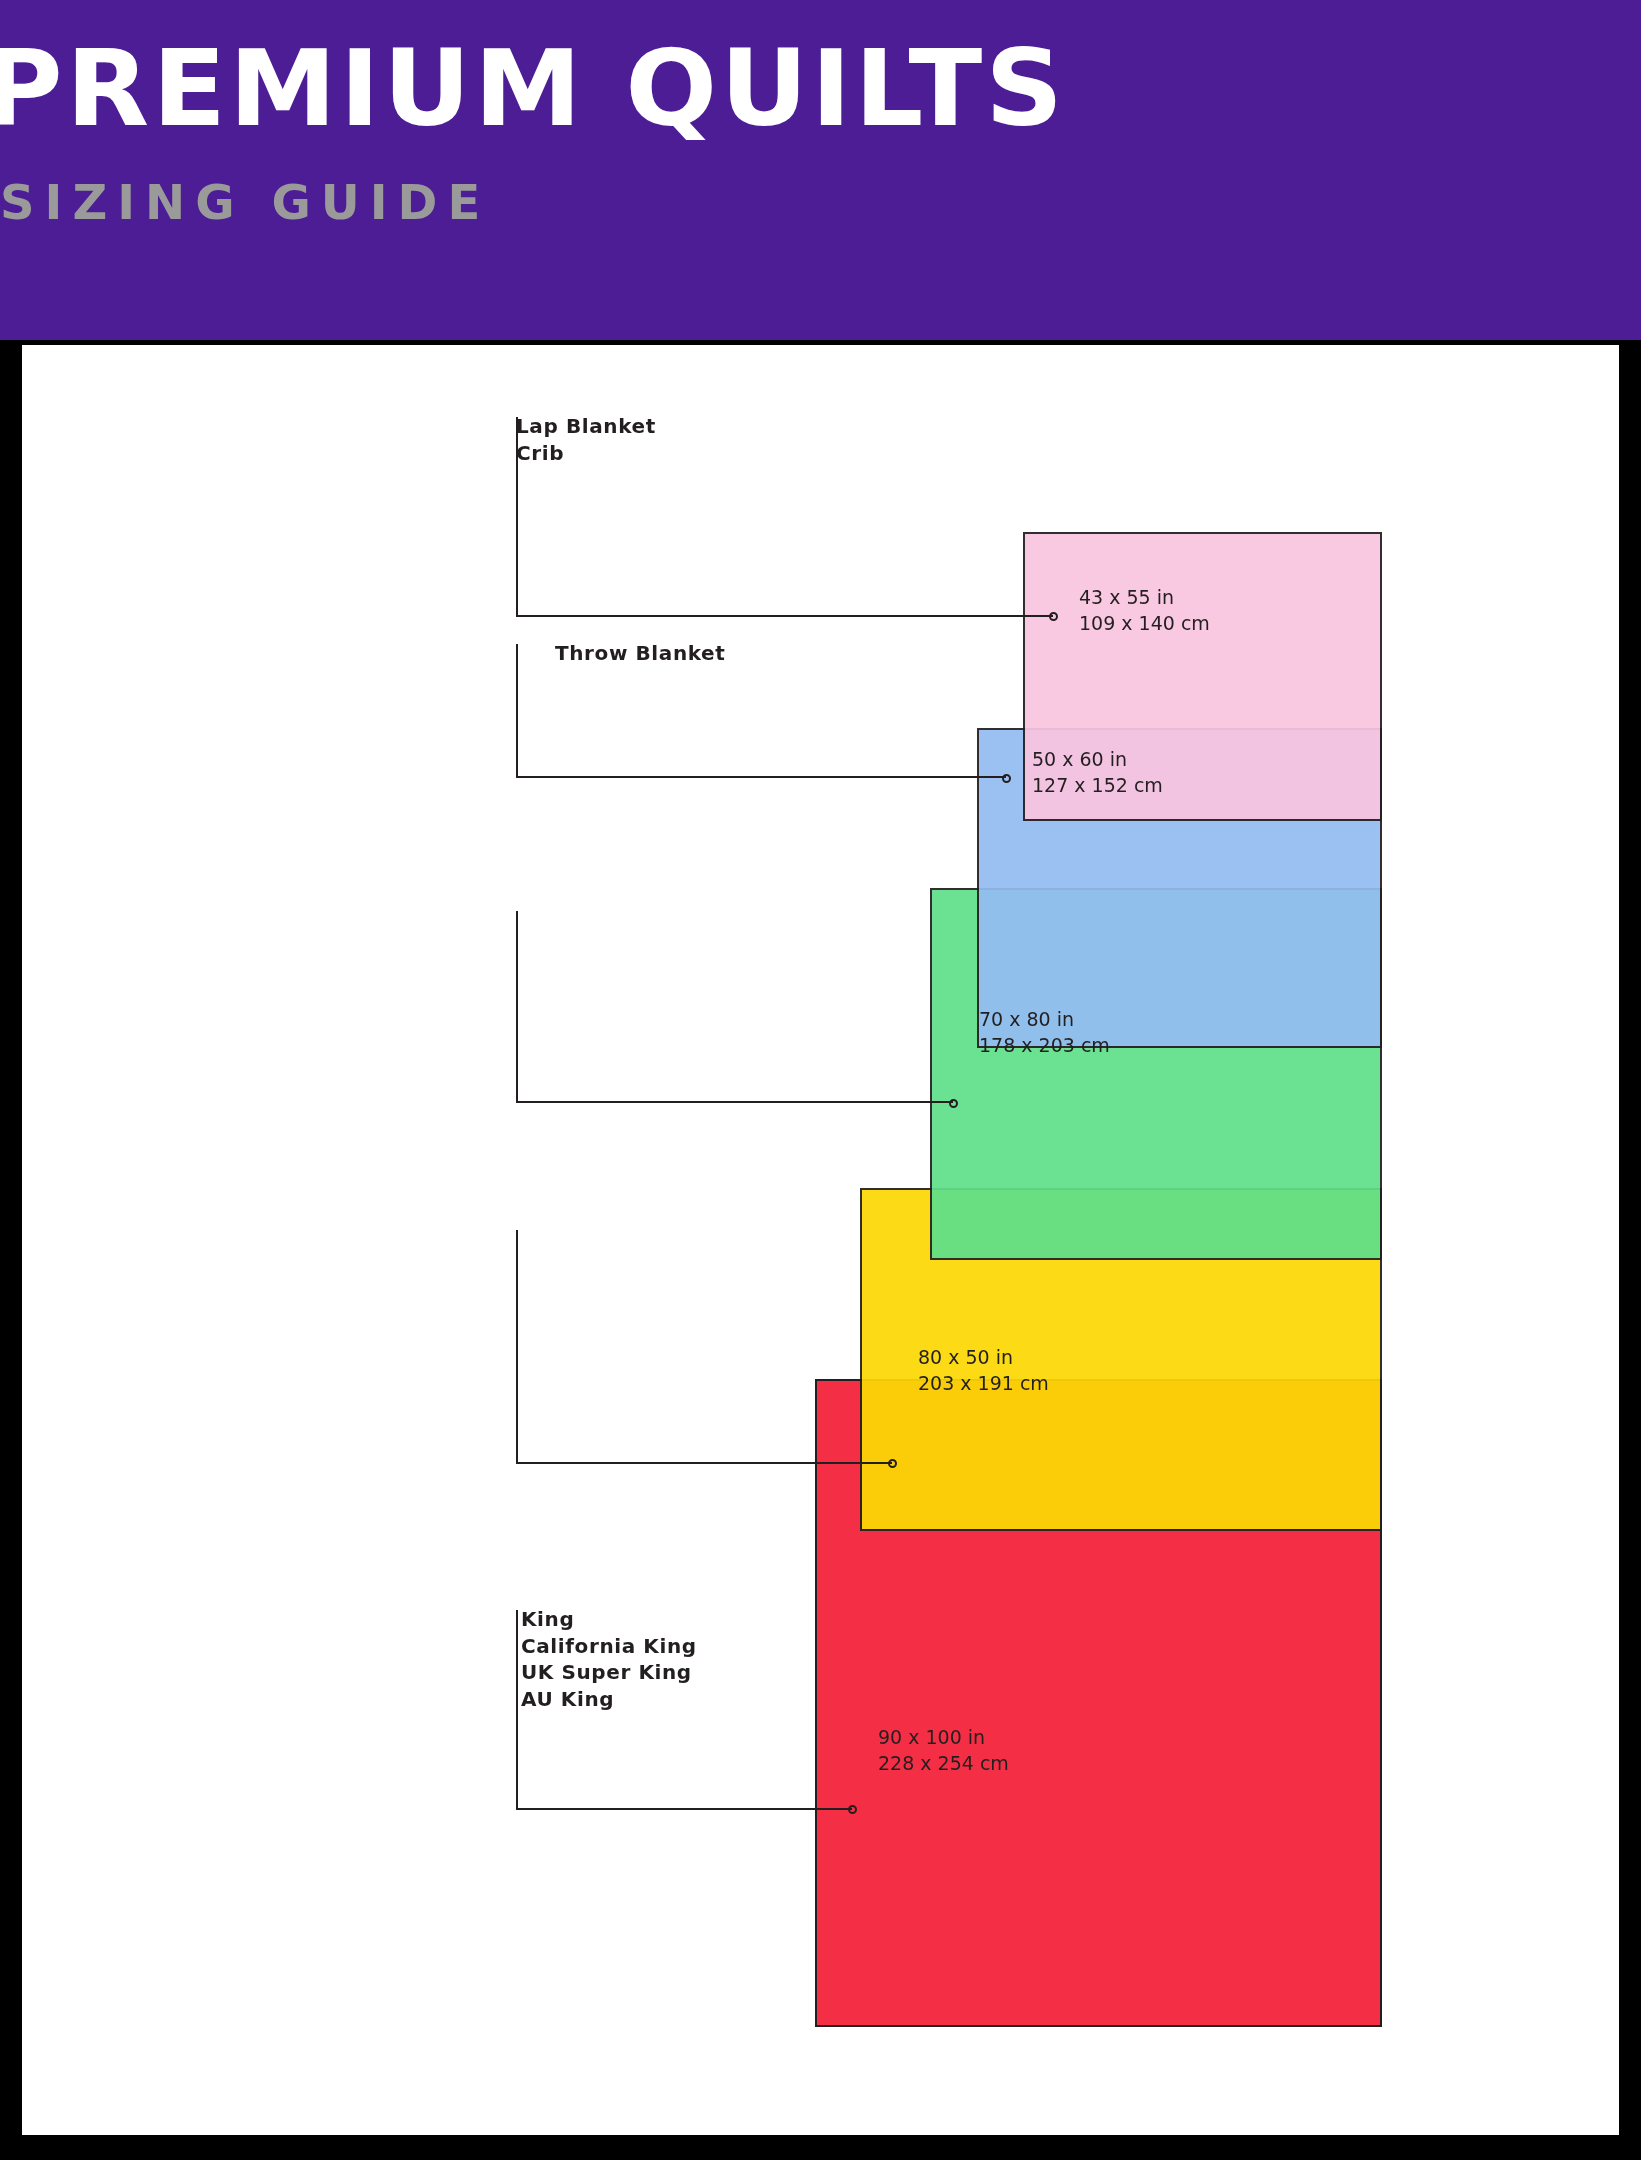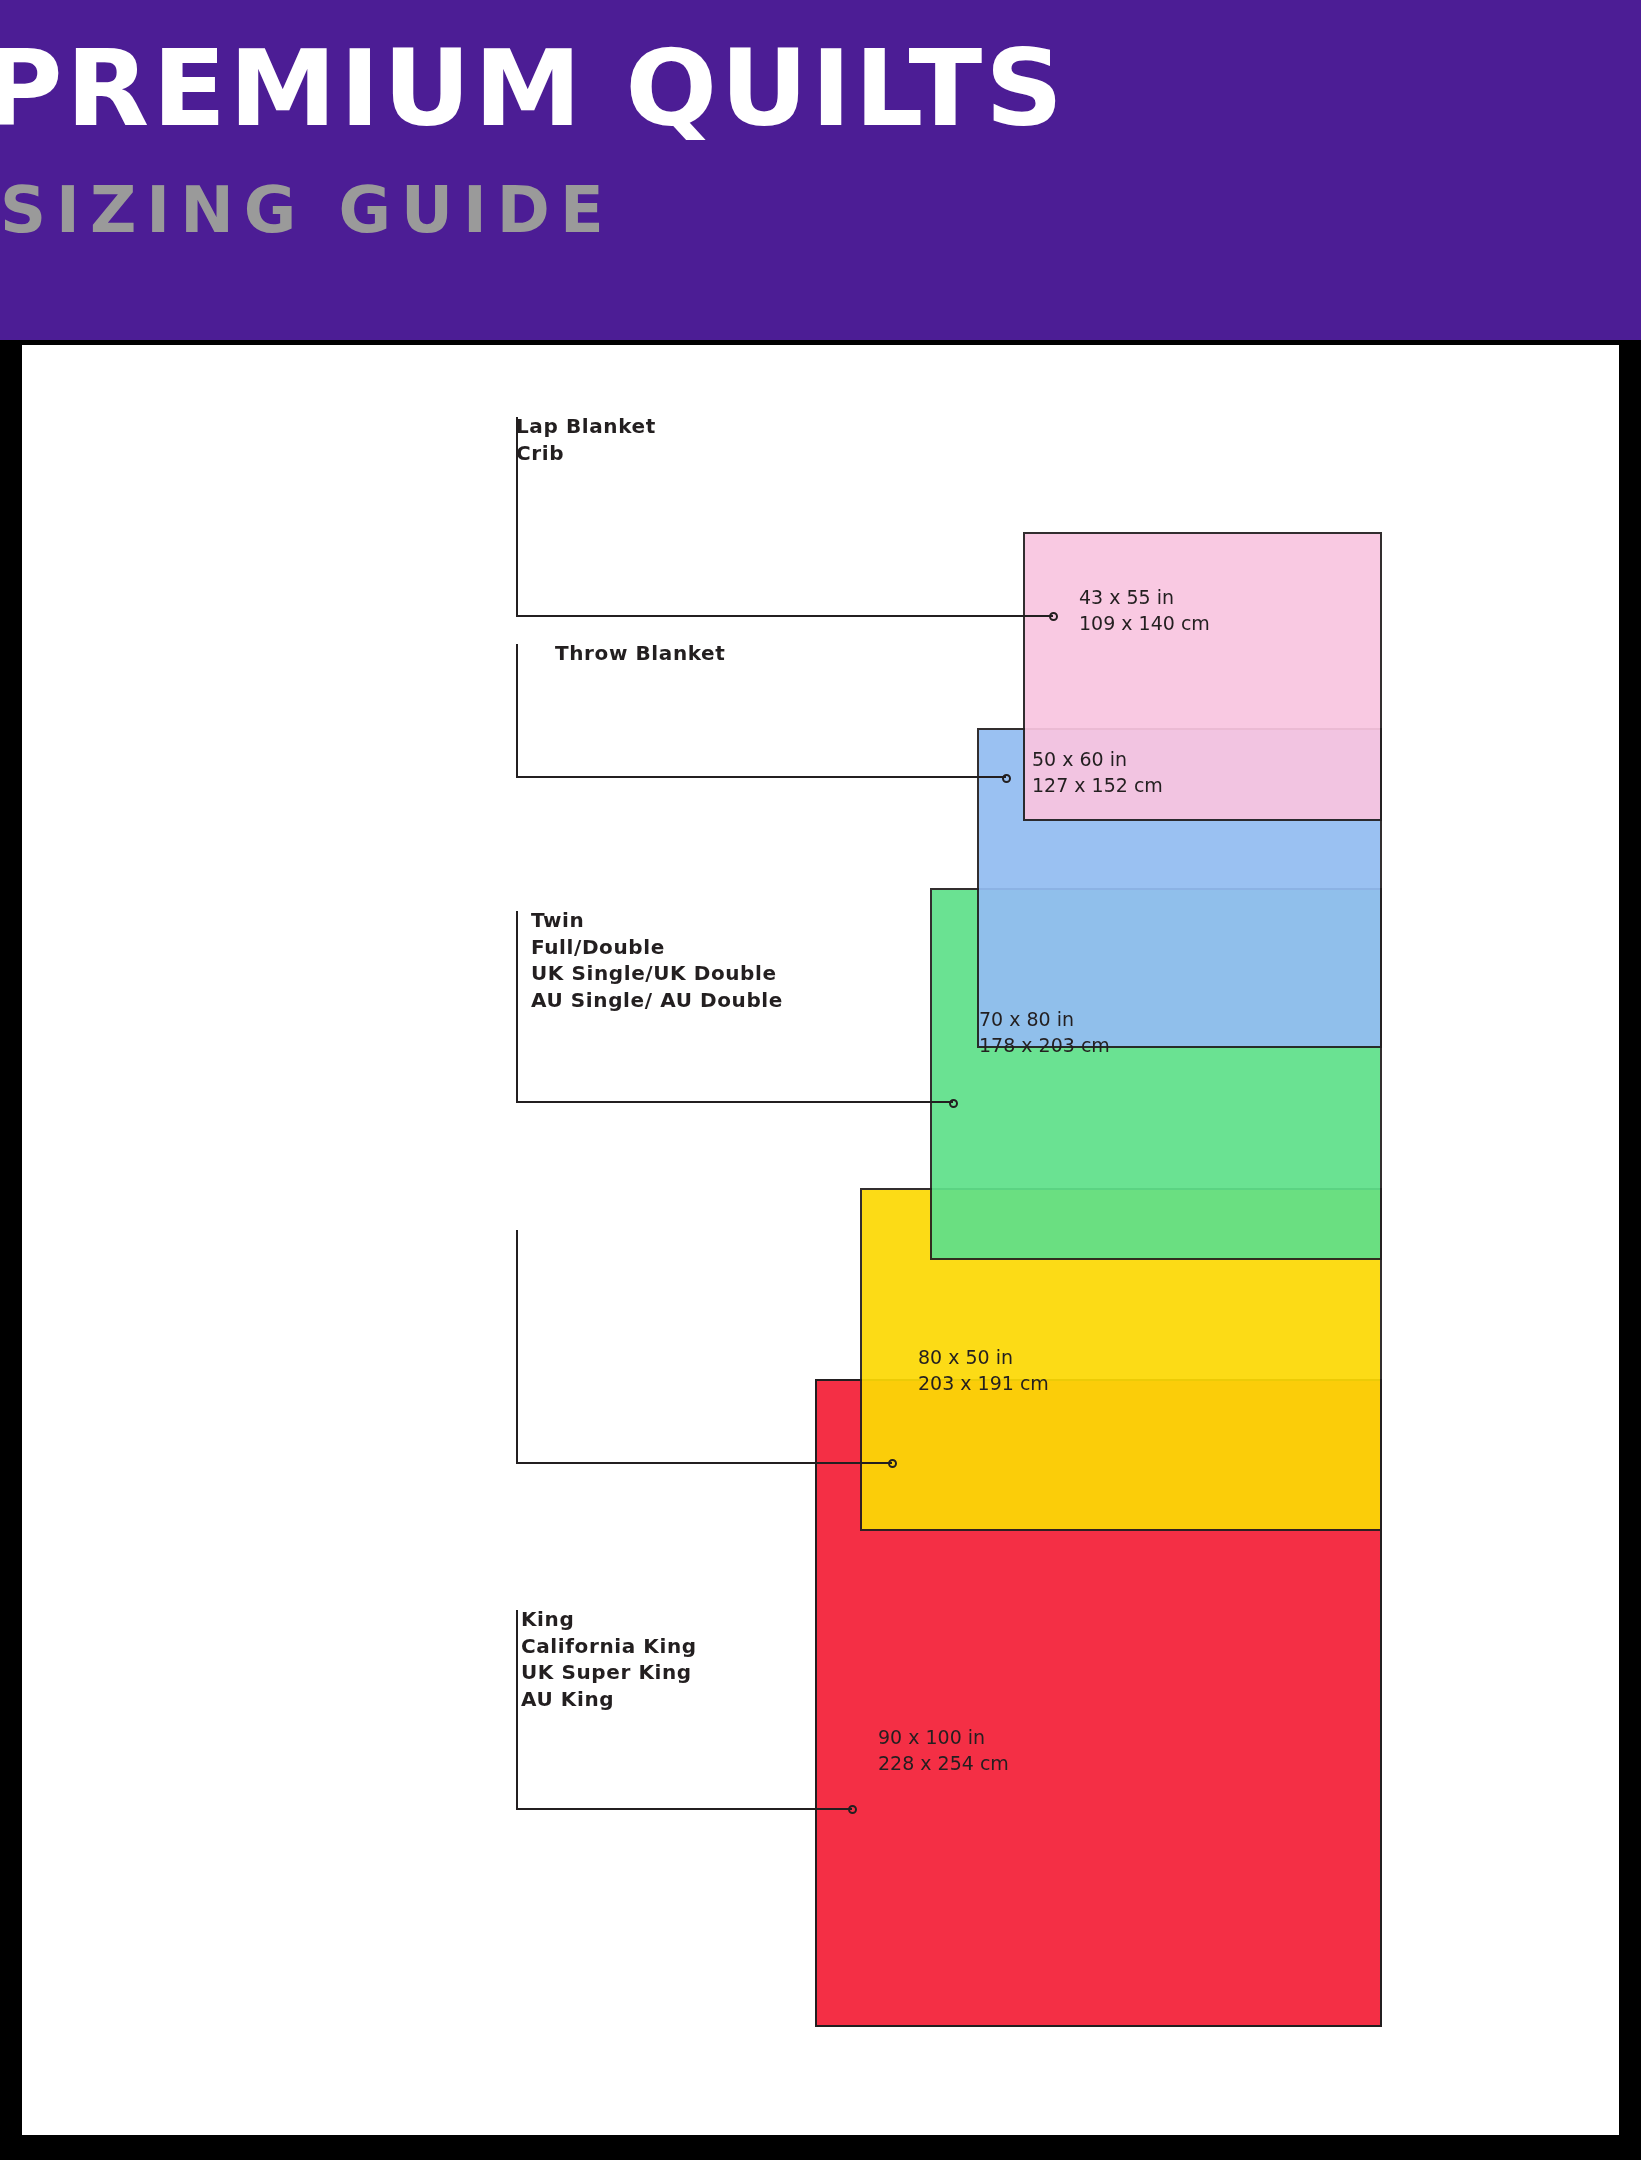--- a/index.html
+++ b/index.html
@@ -37,21 +37,21 @@
     line-height: 1.0;
     font-family: "DejaVu Sans", sans-serif;
     transform: scaleX(1.02);
   }
   .title-sub {
     position: absolute;
     left: 0;
     top: 178px;
     width: 1641px;
     color: #9a9a9a;
-    font-size: 64px;
+    font-size: 48px;
     font-weight: 700;
     letter-spacing: 10px;
     line-height: 1.0;
     font-family: "DejaVu Sans", sans-serif;
   }
 
   
   .canvas {
     position: absolute;
     left: 22px;
@@ -132,24 +132,20 @@
 Crib</div>
   <div class="leader" style="left:494px; top:72px; width:537px; height:200px; z-index:10;"></div>
   <div class="dot" style="left:1027px; top:267px; z-index:11;"></div>
   <div class="dims" style="left:1057px; top:240px; z-index:11;"><span>43 x 55 in</span><br><span>109 x 140 cm</span></div>
 
   <div class="label-group" style="left:494px; top:295px; z-index:10;margin-left:39px;">Throw Blanket</div>
   <div class="leader" style="left:494px; top:299px; width:490px; height:134px; z-index:10;"></div>
   <div class="dot" style="left:980px; top:429px; z-index:11;"></div>
   <div class="dims" style="left:1010px; top:402px; z-index:11;"><span>50 x 60 in</span><br><span>127 x 152 cm</span></div>
 
-  <div class="label-group" style="left:509px; top:562px; z-index:10;">Twin
-Full/Double
-UK Single/UK Double
-AU Single/ AU Double</div>
   <div class="leader" style="left:494px; top:566px; width:437px; height:192px; z-index:10;"></div>
   <div class="dot" style="left:927px; top:754px; z-index:11;"></div>
   <div class="dims" style="left:957px; top:662px; z-index:11;"><span>70 x 80 in</span><br><span>178 x 203 cm</span></div>
 
   <div class="leader" style="left:494px; top:885px; width:376px; height:234px; z-index:10;"></div>
   <div class="dot" style="left:866px; top:1114px; z-index:11;"></div>
   <div class="dims" style="left:896px; top:1000px; z-index:11;"><span>80 x 50 in</span><br><span>203 x 191 cm</span></div>
 
   <div class="label-group" style="left:499px; top:1261px; z-index:10;">King
 California King

